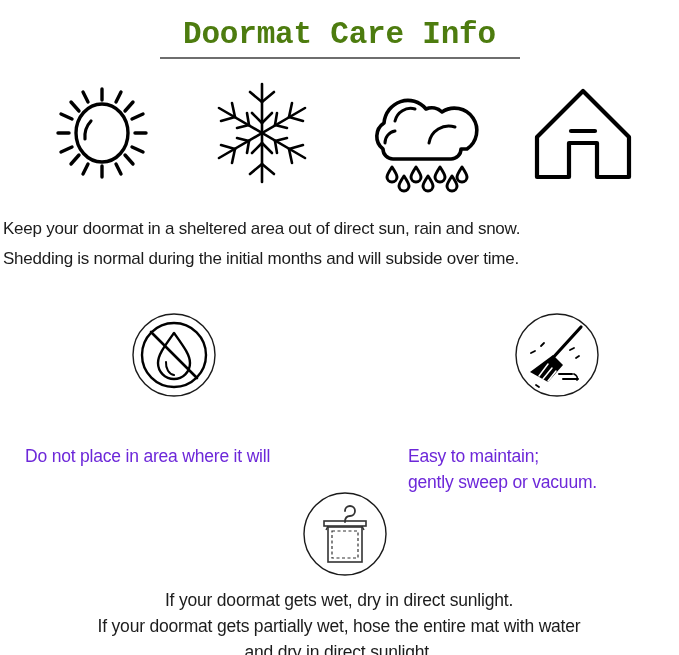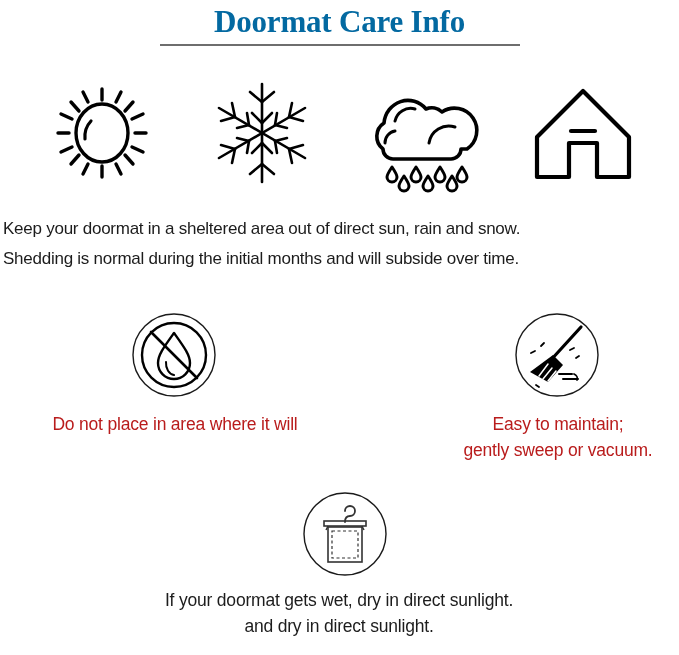--- a/index.html
+++ b/index.html
@@ -19,28 +19,28 @@
 
   
   .title-block {
     position: absolute;
     top: 0;
     left: 0;
     width: 679px;
     text-align: center;
   }
   .page-title {
-    font-family: Liberation Serif, serif;
+    font-family: Liberation Mono, monospace;
     font-weight: bold;
     font-size: 31px;
     line-height: 34px;
     letter-spacing: -0.2px;
-    color: #0369a1;
+    color: #4d7c0f;
     margin: 0;
-    padding-top: 5px;
+    padding-top: 18px;
   }
   .title-rule {
     width: 360px;
     height: 2px;
     background: #6e6e6e;
     margin: 5px auto 0 auto;
   }
 
   
   .weather-row {
@@ -94,22 +94,22 @@
     height: 86px;
   }
   .badge-nowater { left: 131px; }
   .badge-broom   { left: 514px; }
 
   .caption {
     position: absolute;
     font-size: 17.5px;
     line-height: 26px;
     letter-spacing: -0.2px;
-    color: #b91c1c;
-    text-align: center;
+    color: #6d28d9;
+    margin-top: 32px;
   }
   .caption div { white-space: nowrap; }
   .caption-left {
     top: 411px;
     left: 25px;
     width: 300px;
   }
   .caption-right {
     top: 411px;
     left: 408px;
@@ -314,14 +314,15 @@
     <path d="M43 20 a5 5 0 1 1 5 5 q-5 0 -5 6" fill="none" stroke="#333" stroke-width="1.8" stroke-linecap="round"></path>
     <rect x="22" y="30" width="42" height="5" fill="none" stroke="#333" stroke-width="1.6"></rect>
     <path d="M26 35 L24 39 M60 35 L62 39" fill="none" stroke="#333" stroke-width="1.4"></path>
     <rect x="26" y="36" width="34" height="35" fill="none" stroke="#333" stroke-width="1.6"></rect>
     <rect x="30" y="40" width="26" height="27" fill="none" stroke="#333" stroke-width="1.2" stroke-dasharray="3 2.5"></rect>
   </svg>
 </div>
 
 <div class="caption-bottom">
   <div>If your doormat gets wet, dry in direct sunlight.</div>
+  <div>If your doormat gets partially wet, hose the entire mat with water</div>
   <div>and dry in direct sunlight.</div>
 </div>
 
 </body></html>

